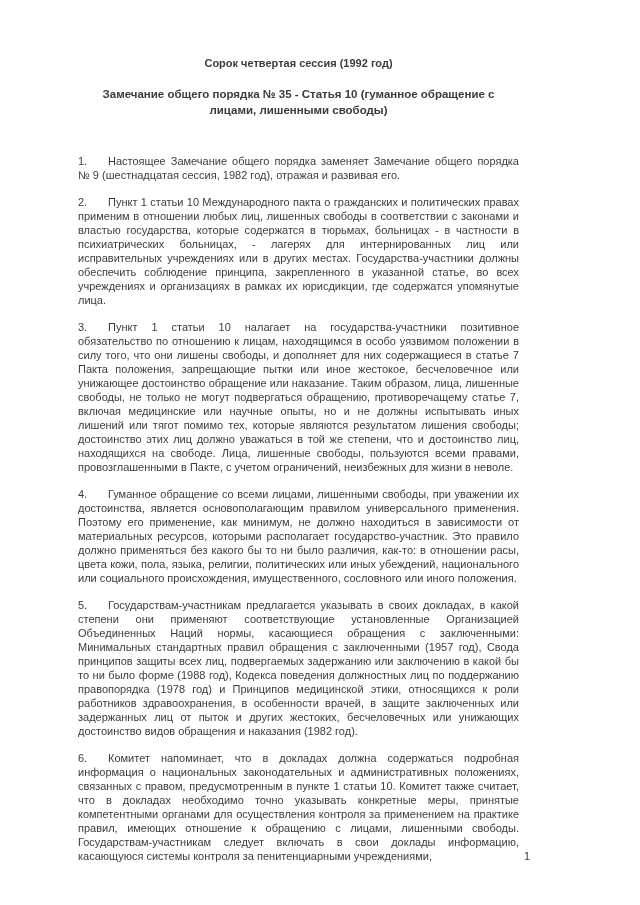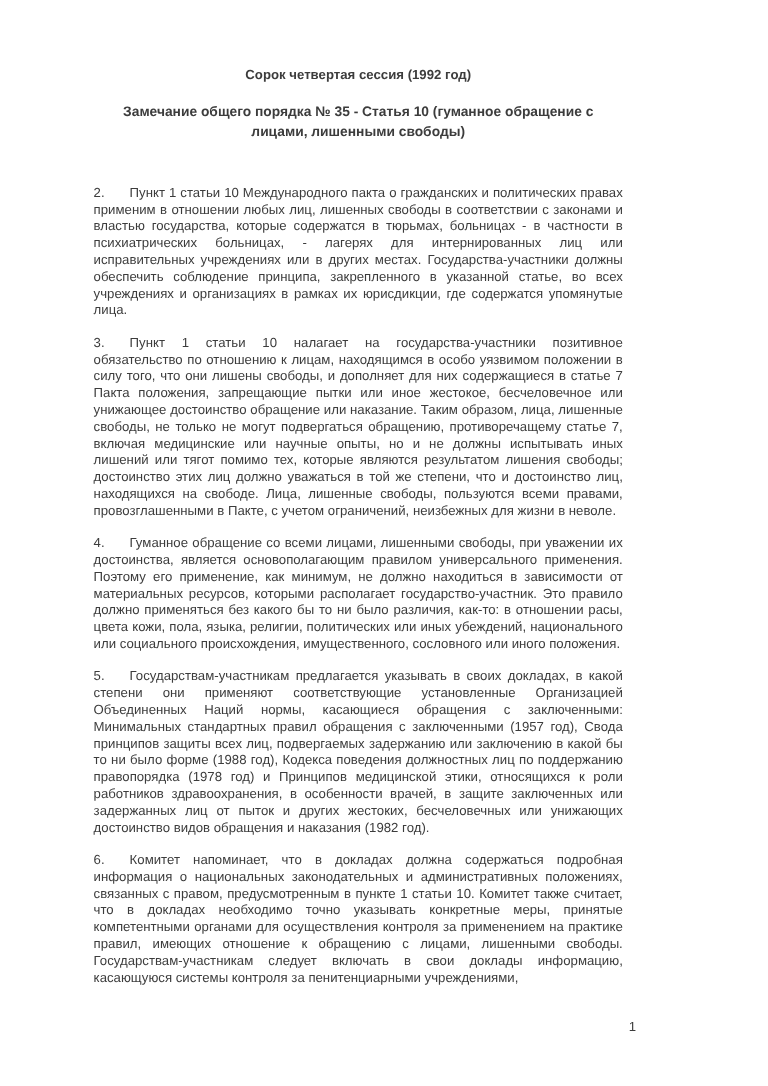--- a/index.html
+++ b/index.html
@@ -55,20 +55,21 @@
 </style>
 </head>
 <body>
 
 <div class="page">
 
   <div class="session-title">Сорок четвертая сессия (1992 год)</div>
 
   <div class="doc-heading">Замечание общего порядка № 35 - Статья 10 (гуманное обращение с лицами, лишенными свободы)</div>
 
+  <div class="para"><span class="para-number">1.</span><span>Настоящее Замечание общего порядка заменяет Замечание общего порядка № 9 (шестнадцатая сессия, 1982 год), отражая и развивая его.</span></div>
 
   <div class="para"><span class="para-number">2.</span><span>Пункт 1 статьи 10 Международного пакта о гражданских и политических правах применим в отношении любых лиц, лишенных свободы в соответствии с законами и властью государства, которые содержатся в тюрьмах, больницах - в частности в психиатрических больницах, - лагерях для интернированных лиц или исправительных учреждениях или в других местах. Государства-участники должны обеспечить соблюдение принципа, закрепленного в указанной статье, во всех учреждениях и организациях в рамках их юрисдикции, где содержатся упомянутые лица.</span></div>
 
   <div class="para"><span class="para-number">3.</span><span>Пункт 1 статьи 10 налагает на государства-участники позитивное обязательство по отношению к лицам, находящимся в особо уязвимом положении в силу того, что они лишены свободы, и дополняет для них содержащиеся в статье 7 Пакта положения, запрещающие пытки или иное жестокое, бесчеловечное или унижающее достоинство обращение или наказание.  Таким образом, лица, лишенные свободы, не только не могут подвергаться обращению, противоречащему статье 7, включая медицинские или научные опыты, но и не должны испытывать иных лишений или тягот помимо тех, которые являются результатом лишения свободы;  достоинство этих лиц должно уважаться в той же степени, что и достоинство лиц, находящихся на свободе. Лица, лишенные свободы, пользуются всеми правами, провозглашенными в Пакте, с учетом ограничений, неизбежных для жизни в неволе.</span></div>
 
   <div class="para"><span class="para-number">4.</span><span>Гуманное обращение со всеми лицами, лишенными свободы, при уважении их достоинства, является основополагающим правилом универсального применения.  Поэтому его применение, как минимум, не должно находиться в зависимости от материальных ресурсов, которыми располагает государство-участник.  Это правило должно применяться без какого бы то ни было различия, как-то:  в отношении расы, цвета кожи, пола, языка, религии, политических или иных убеждений,  национального или социального происхождения, имущественного, сословного или иного положения.</span></div>
 
   <div class="para"><span class="para-number">5.</span><span>Государствам-участникам предлагается указывать в своих докладах, в какой степени они применяют соответствующие установленные Организацией Объединенных Наций нормы, касающиеся обращения с заключенными:  Минимальных стандартных правил обращения с заключенными (1957 год), Свода принципов защиты всех лиц, подвергаемых задержанию или заключению в какой бы то ни было форме (1988 год), Кодекса поведения должностных лиц по поддержанию правопорядка (1978 год) и Принципов медицинской этики, относящихся к роли работников здравоохранения, в особенности врачей, в защите заключенных или задержанных лиц от пыток и других жестоких, бесчеловечных или унижающих достоинство видов обращения и наказания (1982 год).</span></div>
 
   <div class="para"><span class="para-number">6.</span><span>Комитет напоминает, что в докладах должна содержаться подробная информация о национальных законодательных и административных положениях, связанных с правом, предусмотренным в пункте 1 статьи 10.  Комитет также считает, что в докладах необходимо точно указывать конкретные меры, принятые компетентными органами для осуществления контроля за применением на практике правил, имеющих отношение к обращению с лицами, лишенными свободы.  Государствам-участникам следует включать в свои доклады информацию, касающуюся системы контроля за пенитенциарными учреждениями,</span></div>

